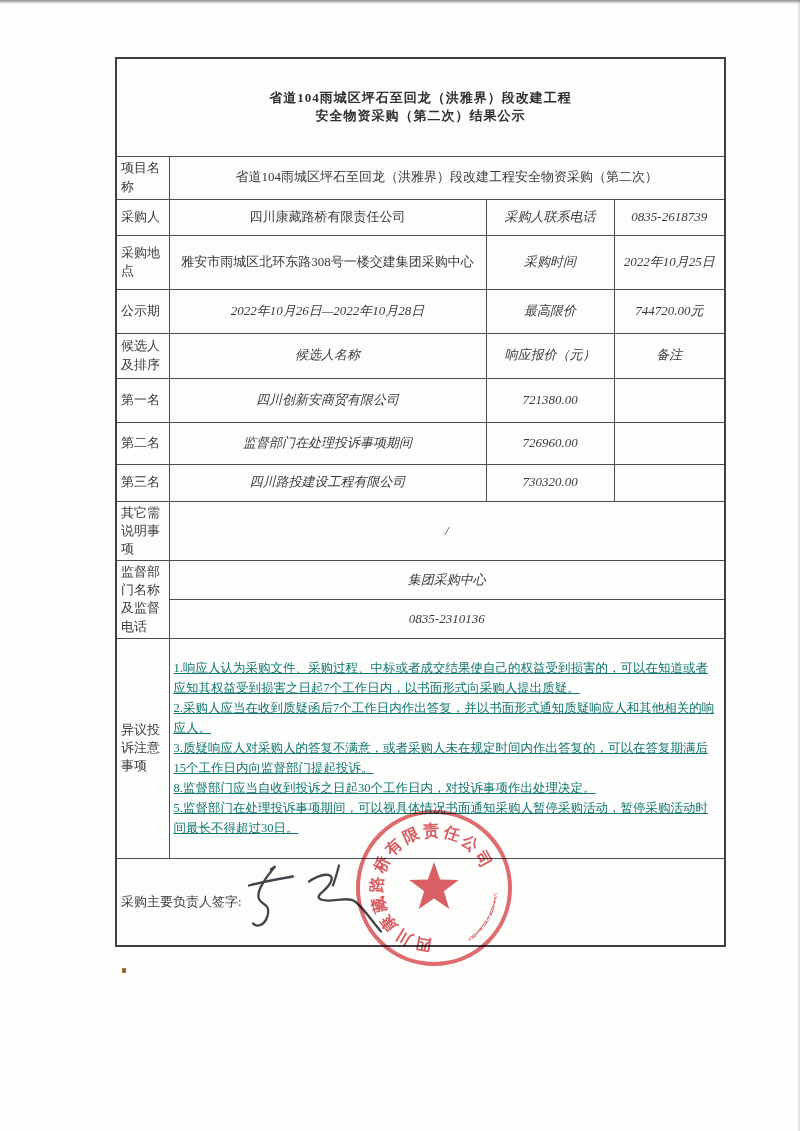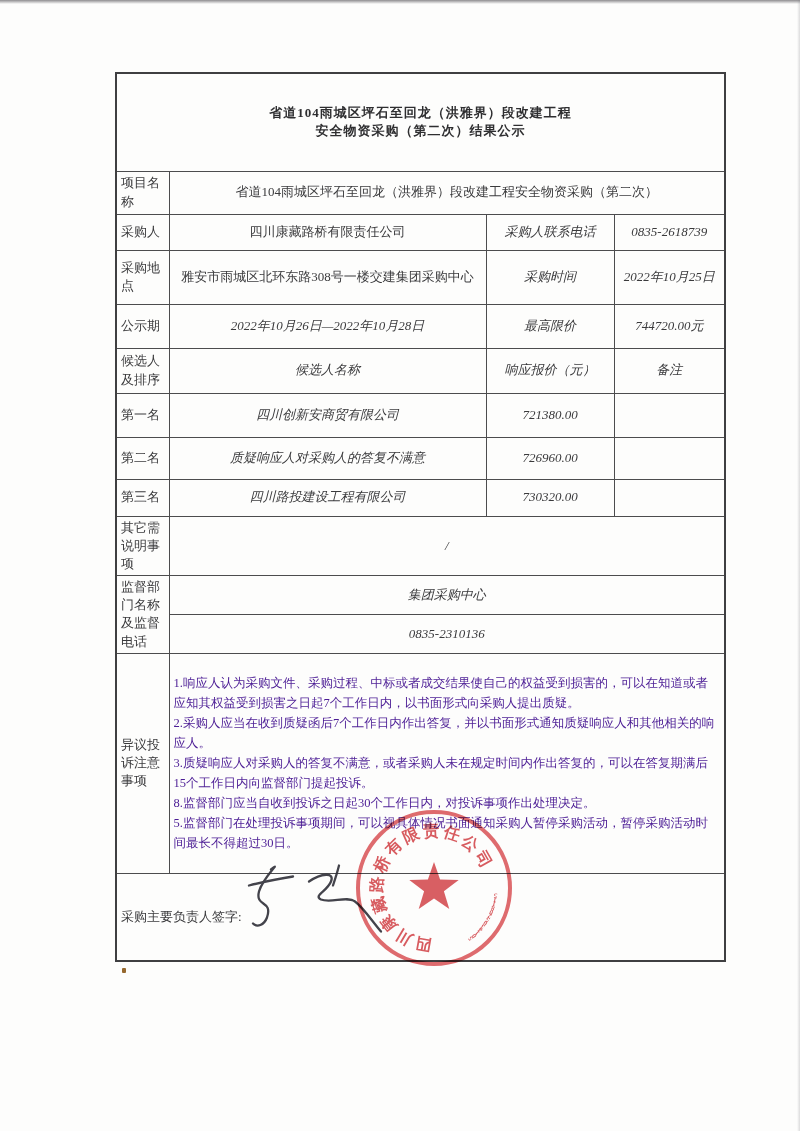--- a/index.html
+++ b/index.html
@@ -22,21 +22,21 @@
   .scan-right {
     position:absolute; right:0; top:0; width:3px; height:1131px;
     background:linear-gradient(to left, rgba(120,120,125,.25), rgba(120,120,125,0));
   }
   .speck {
     position:absolute; left:122px; top:968px; width:4px; height:5px;
     background:#96682e; border-radius:1px;
   }
 
   table.doc {
-    position:absolute; left:115px; top:72px;
+    position:absolute; left:115px; top:57px;
     width:609px;
     border-collapse:collapse;
     table-layout:fixed;
     color:#3a3a3c;
   }
   table.doc td {
     border:1px solid #4c4c4e;
     font-size:13px;
     line-height:1.4;
     padding:2px 4px;
@@ -65,21 +65,21 @@
     letter-spacing:1px;
     color:#2e2e30;
     line-height:1.75;
     padding-top:14px;
     vertical-align:middle;
   }
   td.label { padding:2px 3px 2px 5px; line-height:1.35; }
   td.val-left  { text-align:center; padding-left:9px; }
   td.val-center{ text-align:center;font-style:italic; }
   td.notice-cell { padding:8px 10px; vertical-align:middle; }
-  .notice-item { font-size:12.5px; line-height:1.6; color:#4c1d95; text-align:left; }
+  .notice-item { font-size:12.5px; line-height:1.6; color:#0f766e; text-align:left;text-decoration:underline; }
   td.sign-cell { vertical-align:middle; padding-left:13px; font-size:14px; }
 
   
   .signature {
     position:absolute; left:243px; top:850px; width:140px; height:88px;
     pointer-events:none;
   }
   .signature svg { width:100%; height:100%; }
 
   
@@ -169,21 +169,21 @@
     </tr>
 
     <tr class="r-c1">
       <td class="label">第一名</td>
       <td class="val-center">四川创新安商贸有限公司</td>
       <td class="val-center">721380.00</td>
       <td class="val-center"></td>
     </tr>
     <tr class="r-c2">
       <td class="label">第二名</td>
-      <td class="val-center">质疑响应人对采购人的答复不满意</td>
+      <td class="val-center">监督部门在处理投诉事项期间</td>
       <td class="val-center">726960.00</td>
       <td class="val-center"></td>
     </tr>
     <tr class="r-c3">
       <td class="label">第三名</td>
       <td class="val-center">四川路投建设工程有限公司</td>
       <td class="val-center">730320.00</td>
       <td class="val-center"></td>
     </tr>
 

